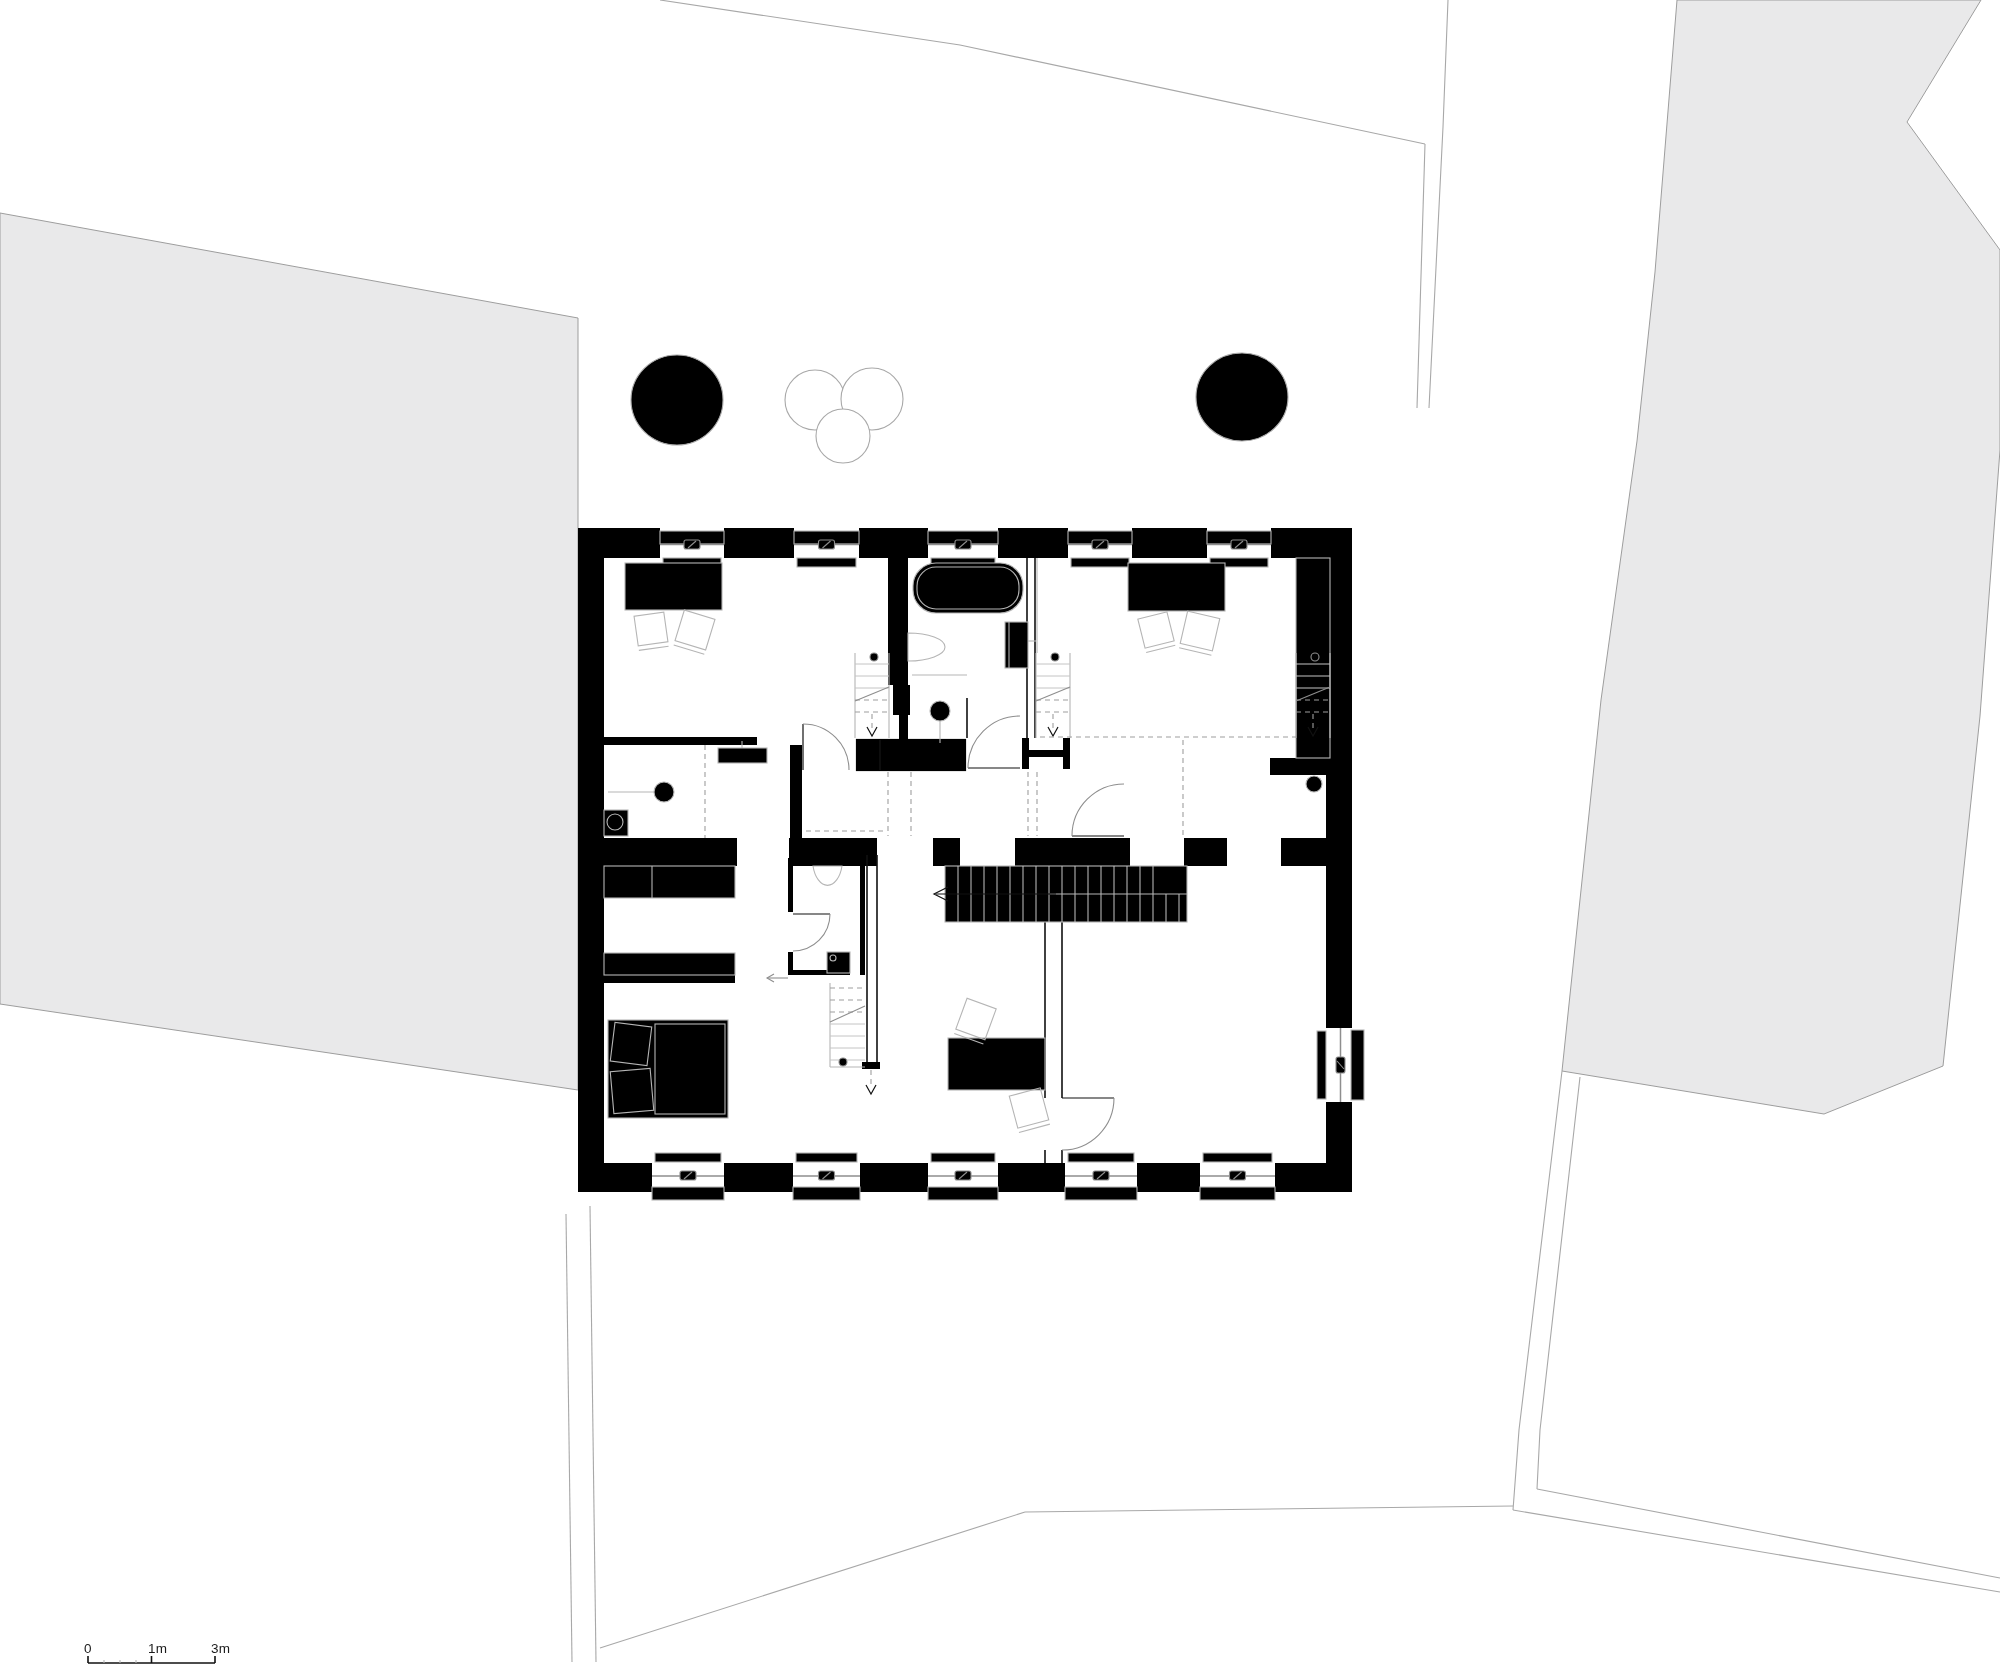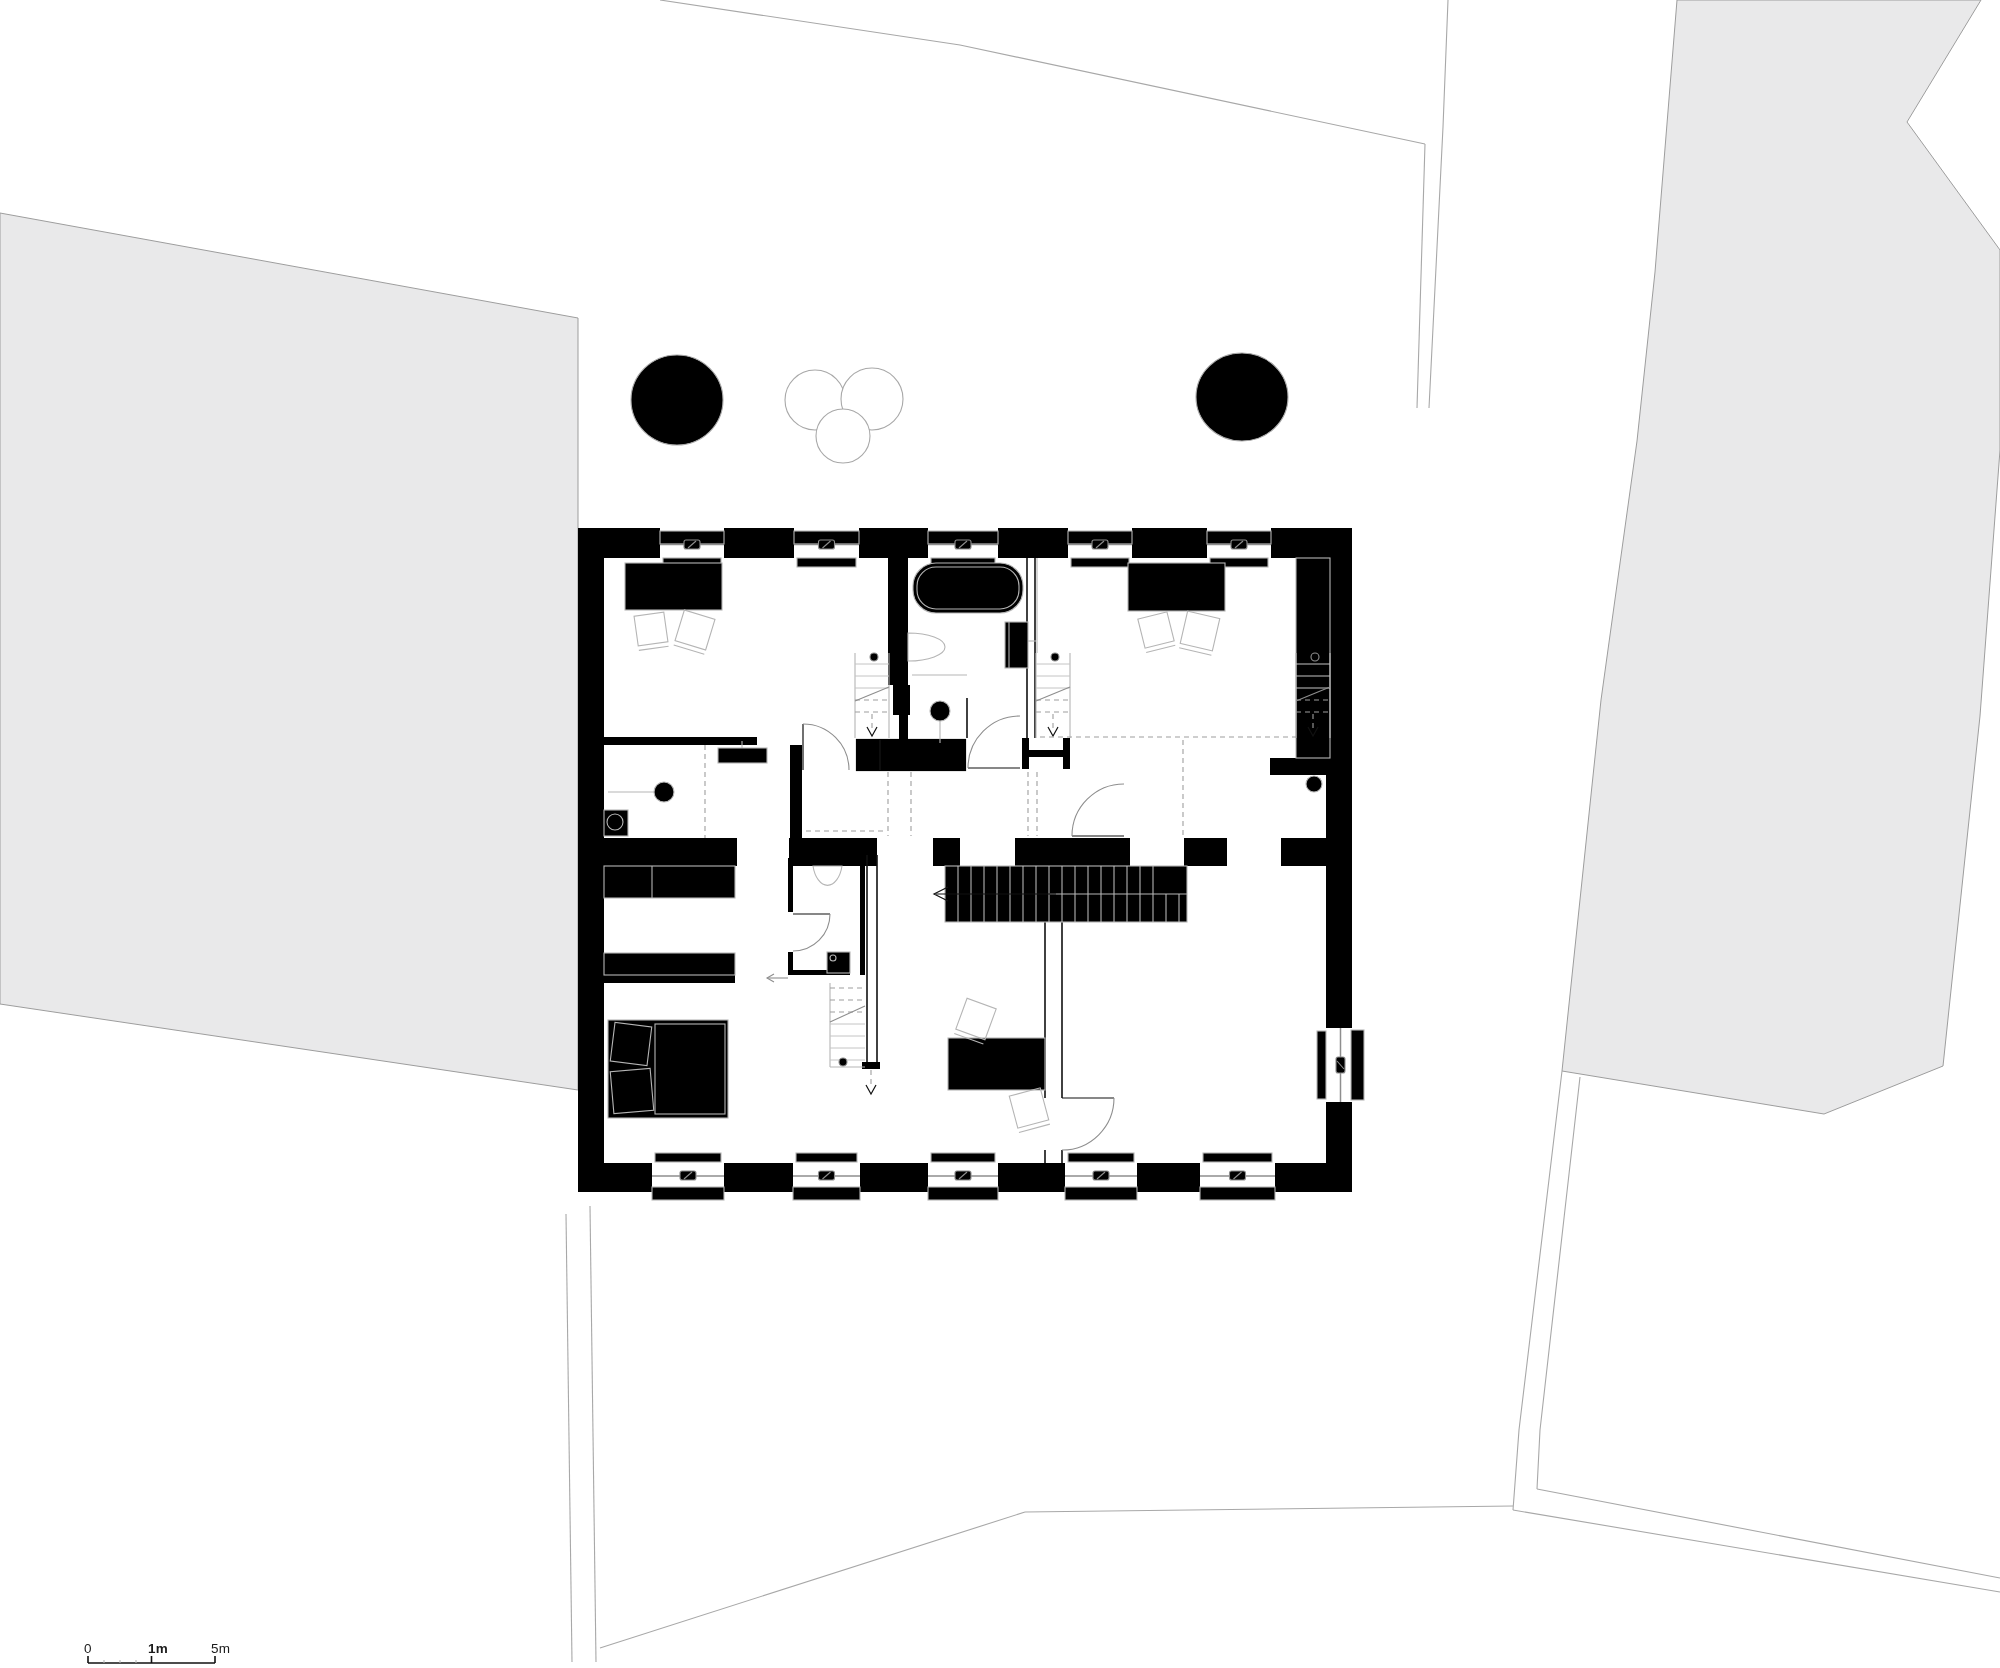--- a/index.html
+++ b/index.html
@@ -331,15 +331,15 @@
         <line fill="none" stroke="#111111" stroke-width="1.6" x1="88" y1="1663" x2="215" y2="1663"></line>
         <line fill="none" stroke="#111111" stroke-width="1.6" x1="88" y1="1663" x2="88" y2="1656"></line>
         <line fill="none" stroke="#111111" stroke-width="1.6" x1="151.5" y1="1663" x2="151.5" y2="1656"></line>
         <line fill="none" stroke="#111111" stroke-width="1.6" x1="215" y1="1663" x2="215" y2="1656"></line>
         <line fill="none" stroke="#b5b5b5" stroke-width="1.1" x1="104" y1="1663" x2="104" y2="1660"></line>
         <line fill="none" stroke="#b5b5b5" stroke-width="1.1" x1="120" y1="1663" x2="120" y2="1660"></line>
         <line fill="none" stroke="#b5b5b5" stroke-width="1.1" x1="136" y1="1663" x2="136" y2="1660"></line>
       </g>
     </svg>
   <span class="sb-label" style="left:84px;top:1641px;">0</span>
-  <span class="sb-label" style="left:148px;top:1641px;font-weight:bold;">1m</span>
-  <span class="sb-label" style="left:211px;top:1641px;">5m</span>
+  <span class="sb-label" style="left:148px;top:1641px;">1m</span>
+  <span class="sb-label" style="left:211px;top:1641px;">3m</span>
 </div>
 
 </body></html>

